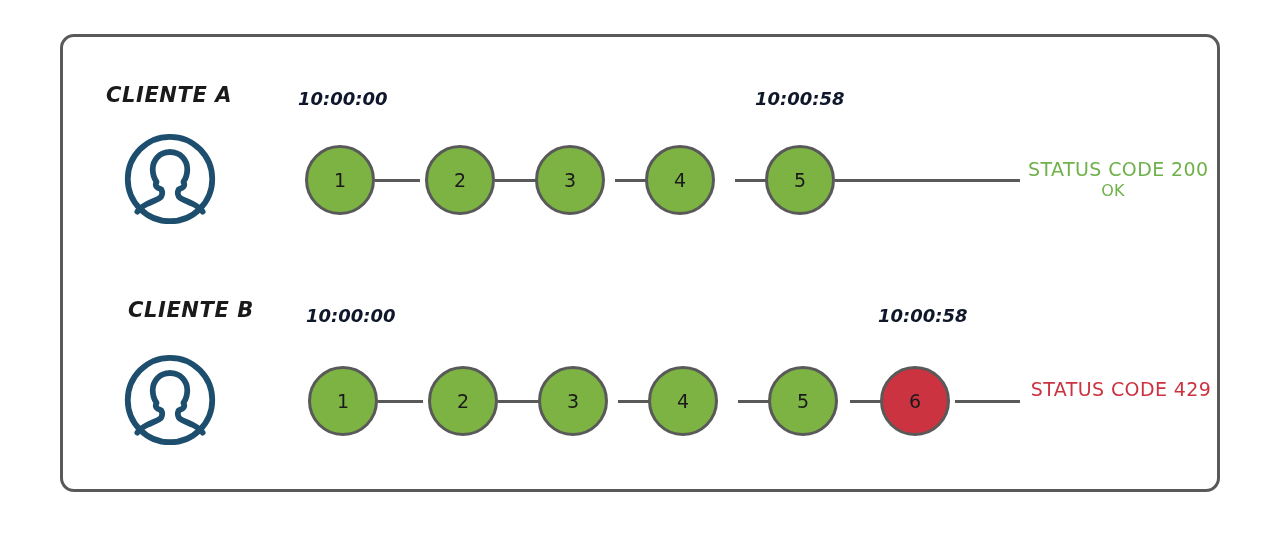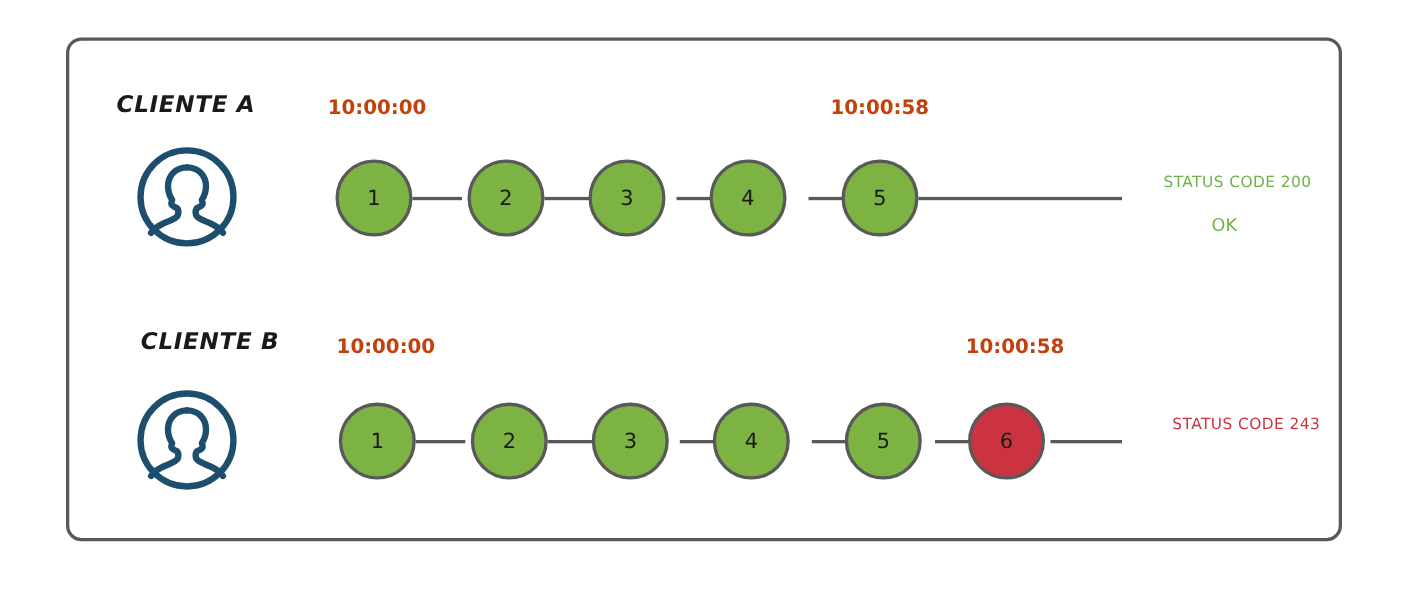--- a/index.html
+++ b/index.html
@@ -45,45 +45,44 @@
     letter-spacing: 0.6px;
     color: #1a1a1a;
     white-space: nowrap;
   }
 
   .timestamp {
     position: absolute;
     font-family: "DejaVu Sans", sans-serif;
     font-size: 18px;
     font-weight: 700;
-    color: #c2410c;
+    color: #0f172a;
     white-space: nowrap;
+    font-style: italic;
   }
 
   .status-block {
     position: absolute;
     text-align: center;
     white-space: nowrap;
     line-height: 1.22;
   }
   .status-line1 {
     font-family: "DejaVu Sans", sans-serif;
-    font-size: 14px;
+    font-size: 19px;
     font-weight: 400;
     letter-spacing: 0.4px;
     display: block;
-    margin-left: 24px;
   }
   .status-line2 {
     font-family: "DejaVu Sans", sans-serif;
     font-size: 16px;
     font-weight: 400;
     letter-spacing: 0.2px;
     display: block;
-    margin-top: 20px;
   }
   .status-ok .status-line1,
   .status-ok .status-line2 { color: #6FB14A; }
   .status-err .status-line1,
   .status-err .status-line2 { color: #CC3340; }
 
   
   .avatar {
     position: absolute;
     width: 96px;
@@ -216,16 +215,16 @@
 
     <div class="node" style="left:308px; background:#7CB342;">1</div>
     <div class="node" style="left:428px; background:#7CB342;">2</div>
     <div class="node" style="left:538px; background:#7CB342;">3</div>
     <div class="node" style="left:648px; background:#7CB342;">4</div>
     <div class="node" style="left:768px; background:#7CB342;">5</div>
     <div class="node" style="left:880px; background:#CC3340;">6</div>
   </div>
 
   <div class="status-block status-err" style="left:1028px; top:378px; width:186px;">
-    <span class="status-line1">STATUS CODE 243</span>
+    <span class="status-line1">STATUS CODE 429</span>
   </div>
 
 </div>
 
 </body></html>

